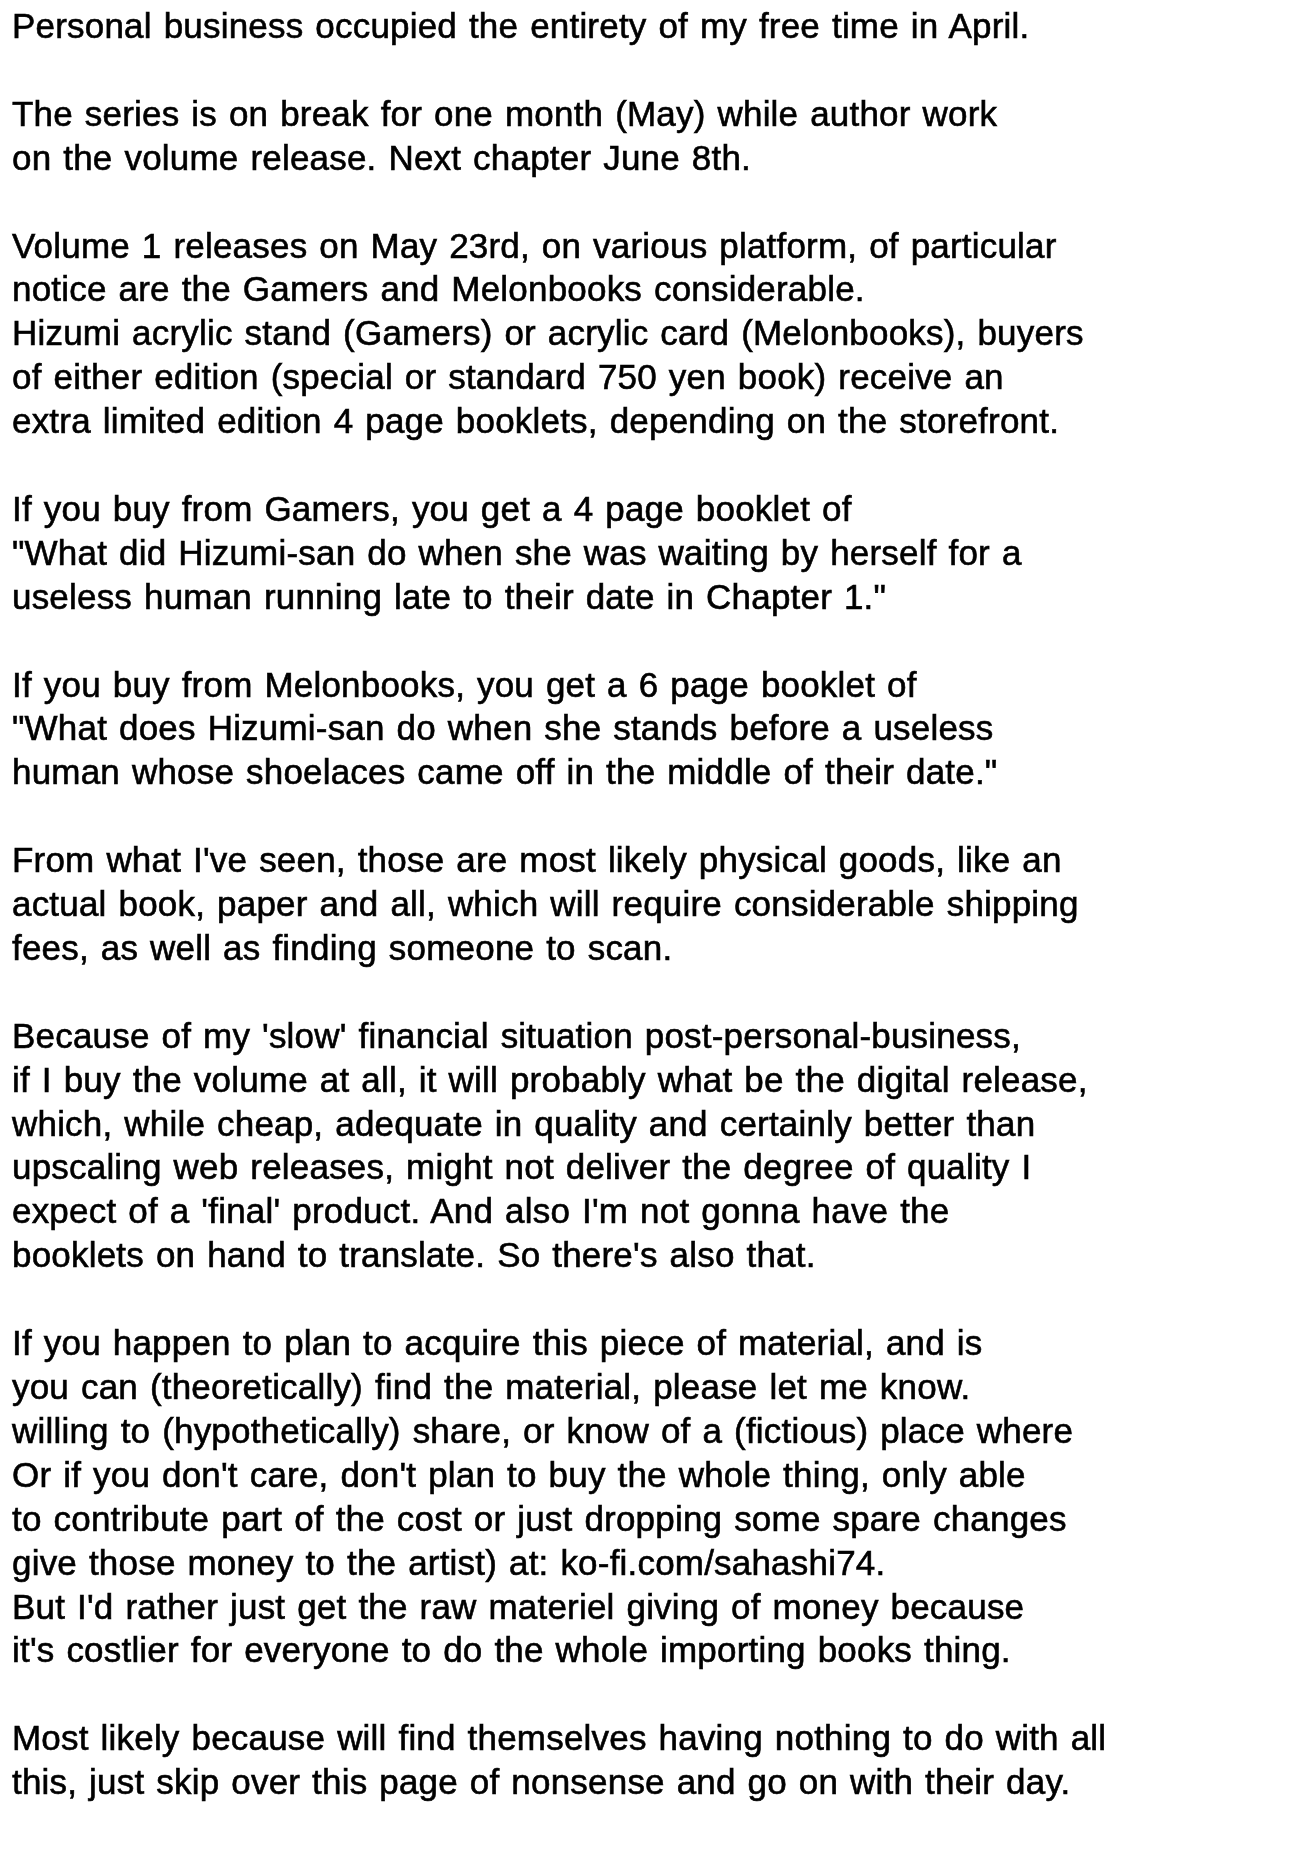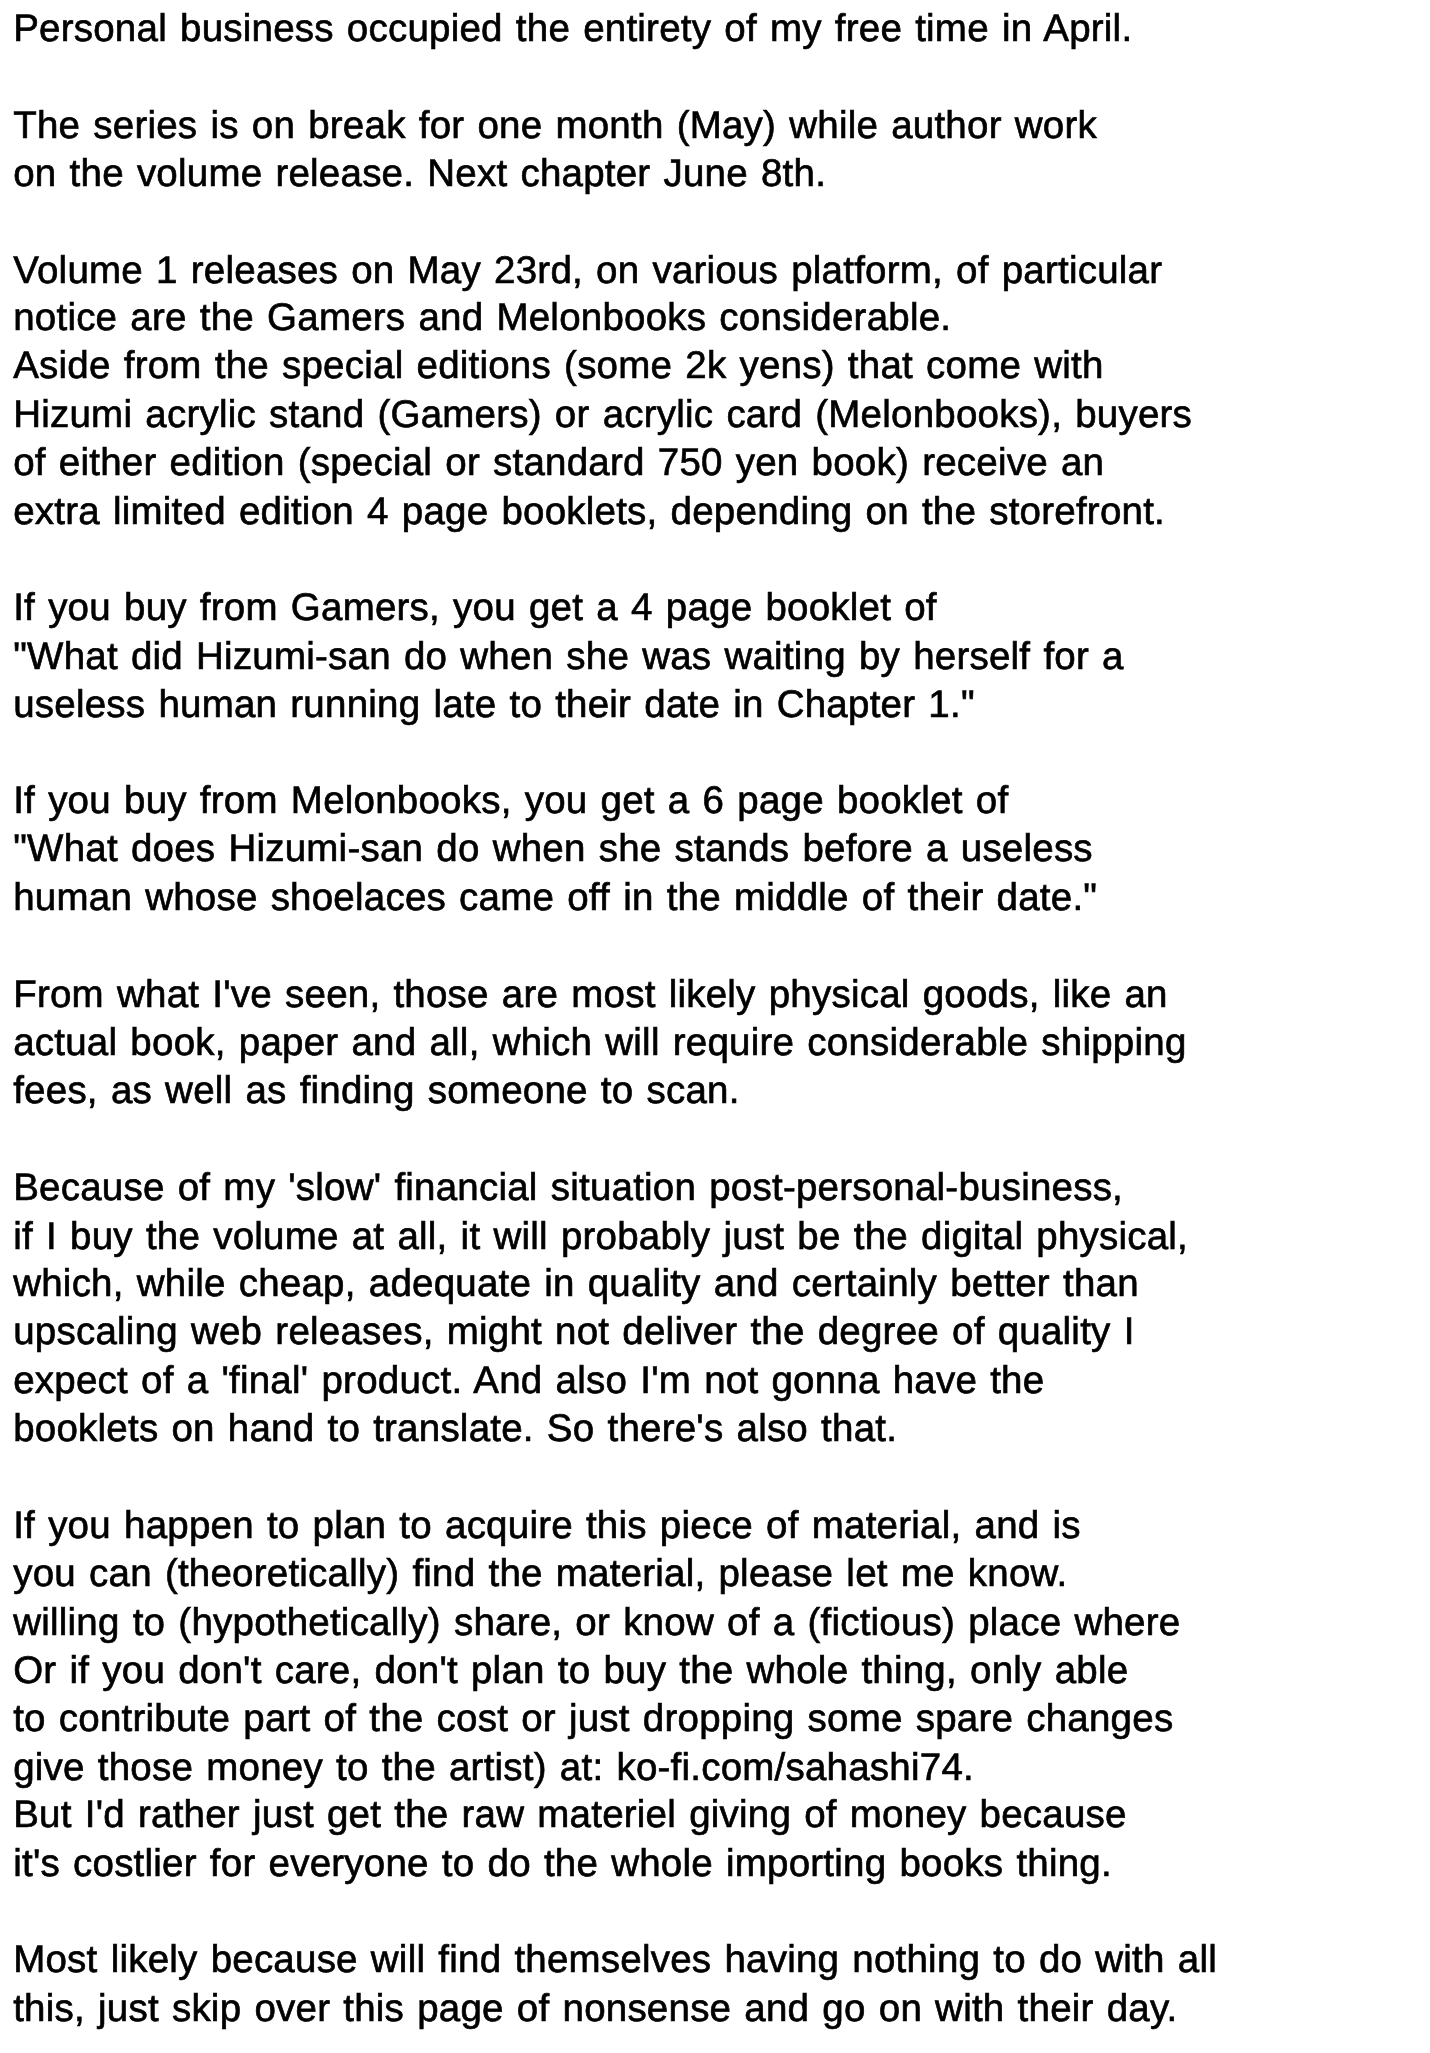--- a/index.html
+++ b/index.html
@@ -44,21 +44,20 @@
   </p>
 
   <p class="para">
     <span class="line">The series is on break for one month (May) while author work</span>
     <span class="line">on the volume release. Next chapter June 8th.</span>
   </p>
 
   <p class="para">
     <span class="line">Volume 1 releases on May 23rd, on various platform, of particular</span>
     <span class="line">notice are the Gamers and Melonbooks considerable.</span>
-    <span class="line">Aside from the special editions (some 2k yens) that come with</span>
     <span class="line">Hizumi acrylic stand (Gamers) or acrylic card (Melonbooks), buyers</span>
     <span class="line">of either edition (special or standard 750 yen book) receive an</span>
     <span class="line">extra limited edition 4 page booklets, depending on the storefront.</span>
   </p>
 
   <p class="para">
     <span class="line">If you buy from Gamers, you get a 4 page booklet of</span>
     <span class="line">"What did Hizumi-san do when she was waiting by herself for a</span>
     <span class="line">useless human running late to their date in Chapter 1."</span>
   </p>
@@ -70,21 +69,21 @@
   </p>
 
   <p class="para">
     <span class="line">From what I've seen, those are most likely physical goods, like an</span>
     <span class="line">actual book, paper and all, which will require considerable shipping</span>
     <span class="line">fees, as well as finding someone to scan.</span>
   </p>
 
   <p class="para">
     <span class="line">Because of my 'slow' financial situation post-personal-business,</span>
-    <span class="line">if I buy the volume at all, it will probably just be the digital physical,</span>
+    <span class="line">if I buy the volume at all, it will probably what be the digital release,</span>
     <span class="line">which, while cheap, adequate in quality and certainly better than</span>
     <span class="line">upscaling web releases, might not deliver the degree of quality I</span>
     <span class="line">expect of a 'final' product. And also I'm not gonna have the</span>
     <span class="line">booklets on hand to translate. So there's also that.</span>
   </p>
 
   <p class="para">
     <span class="line">If you happen to plan to acquire this piece of material, and is</span>
     <span class="line">you can (theoretically) find the material, please let me know.</span>
     <span class="line">willing to (hypothetically) share, or know of a (fictious) place where</span>

